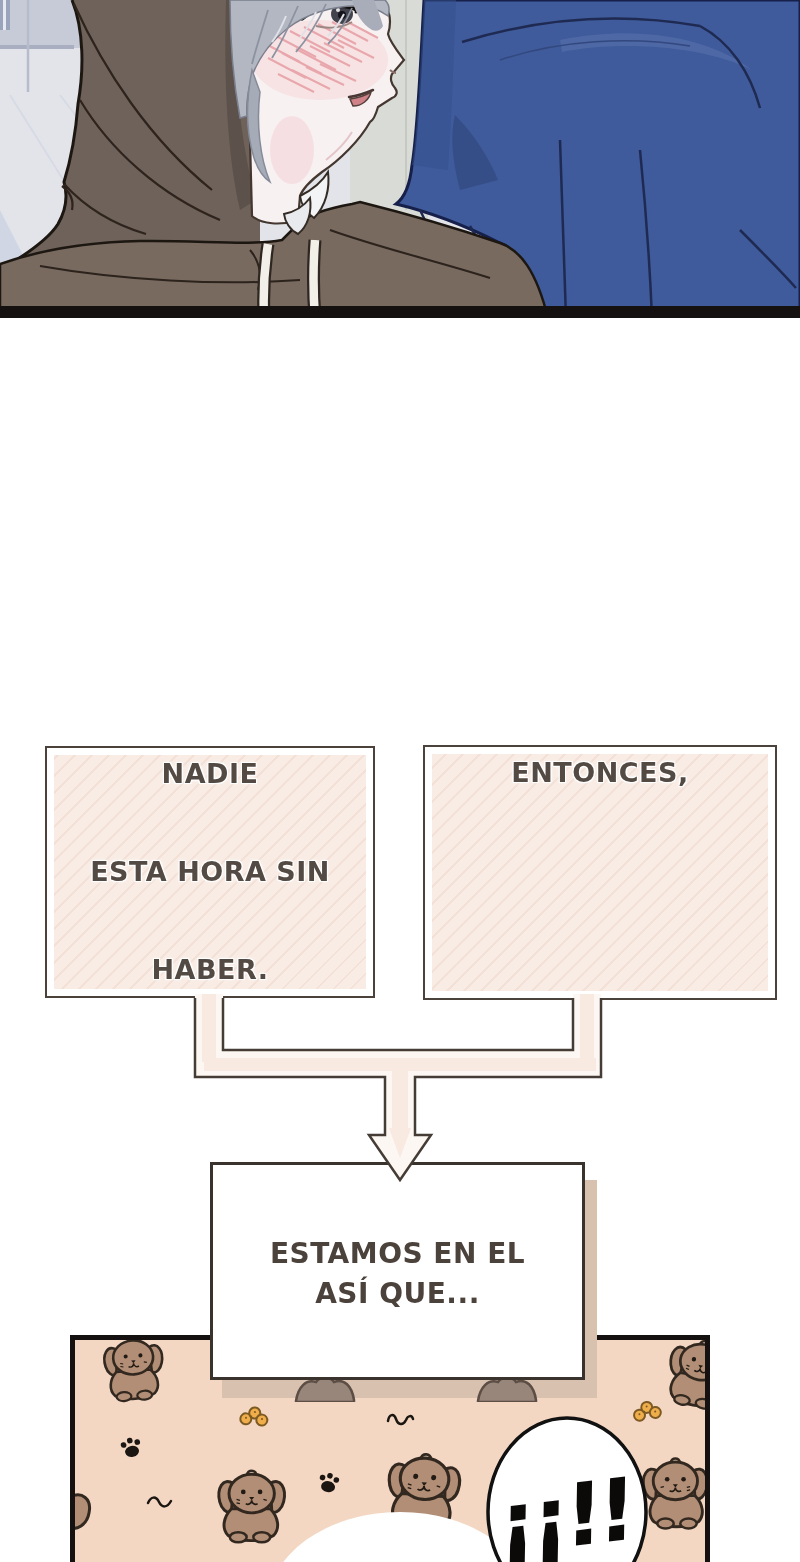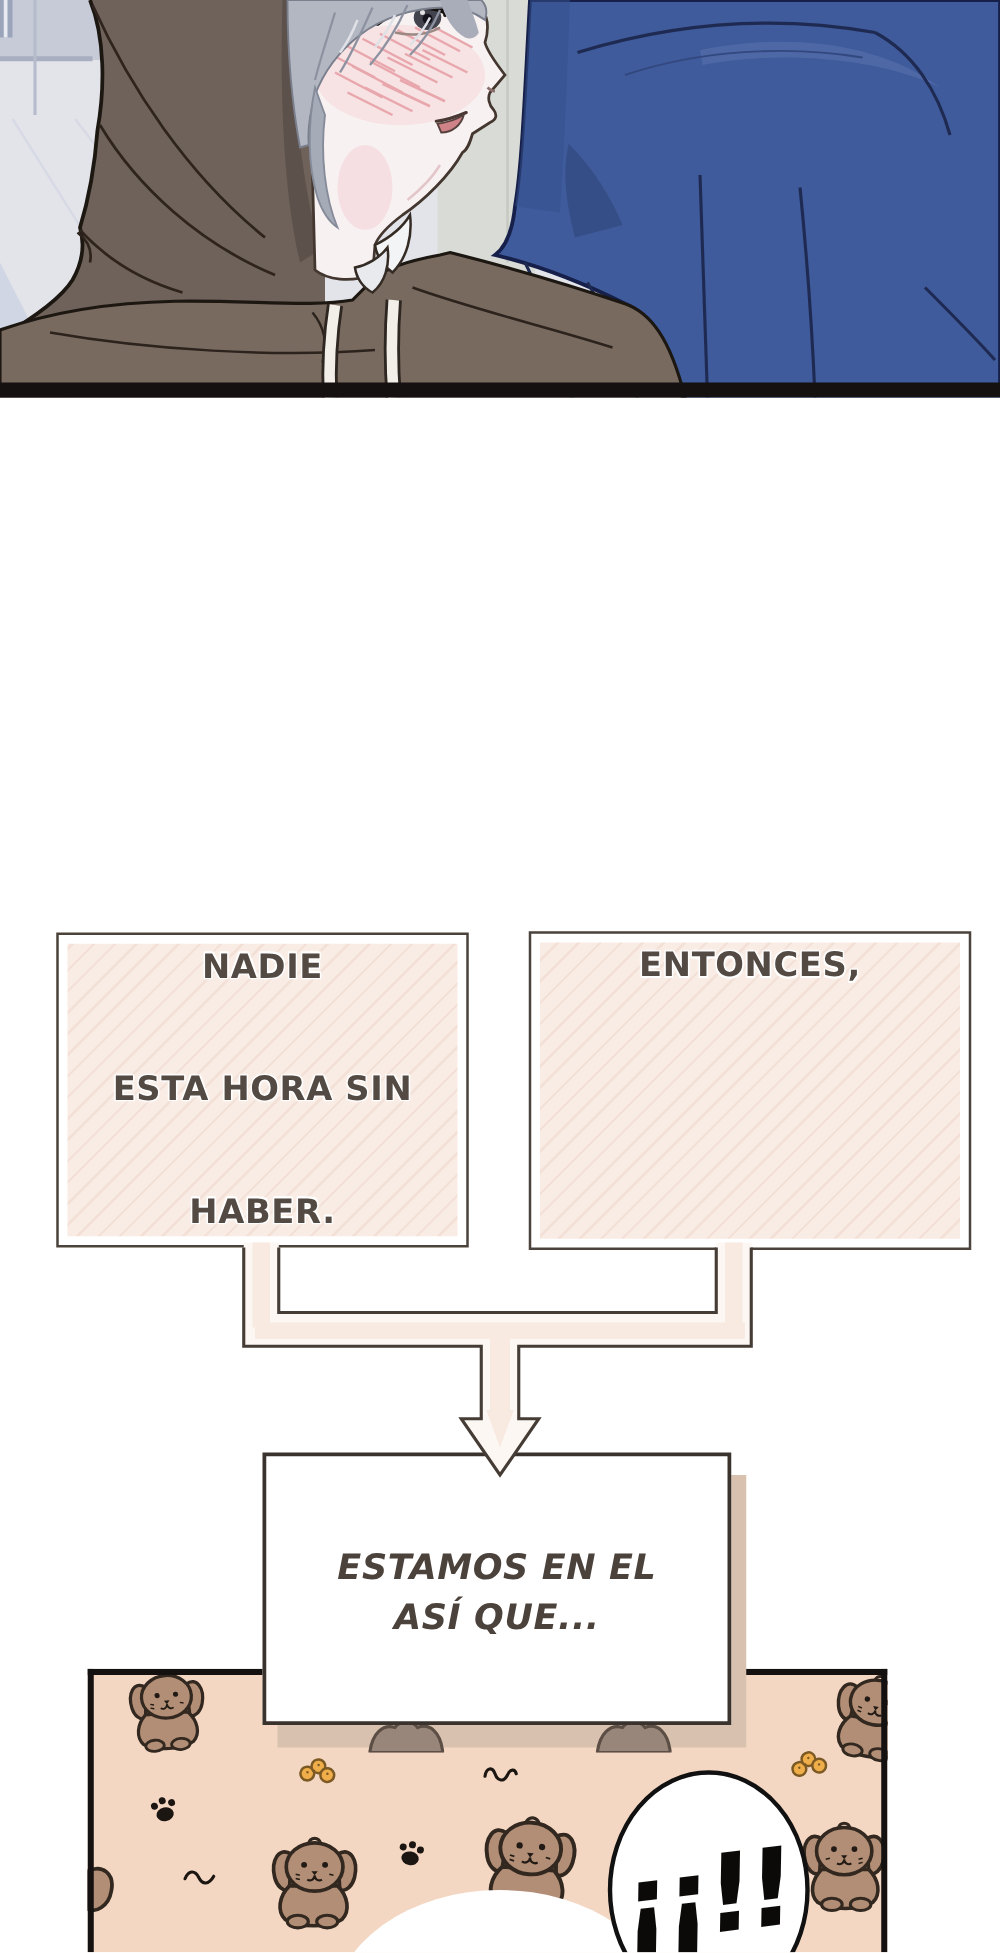--- a/index.html
+++ b/index.html
@@ -15,21 +15,21 @@
         background:repeating-linear-gradient(315deg,var(--c-box_fill_a) 0 10px,var(--c-box_fill_b) 10px 12px);}
   .tbox .line{font-weight:bold;font-size:27px;line-height:38px;letter-spacing:.5px;
         color:var(--c-box_text);
         text-shadow:-1px -1px 0 #fff,1px -1px 0 #fff,-1px 1px 0 #fff,1px 1px 0 #fff,0 0 4px #fff;}
   .box-left{left:45px;top:746px;width:330px;height:252px;}
   .box-right{left:423px;top:745px;width:354px;height:255px;}
 
   .box3-shadow{left:222px;top:1180px;width:375px;height:218px;background:var(--c-box3_shadow);z-index:2;}
   .box3{left:210px;top:1162px;width:375px;height:218px;border:3px solid var(--c-box3_border);
         background:#fff;box-sizing:border-box;z-index:3;display:flex;flex-direction:column;
-        align-items:center;justify-content:center;text-align:center;padding-top:6px;font-style:italic;}
+        align-items:center;justify-content:center;text-align:center;padding-top:6px;}
   .box3 .line{font-weight:bold;font-size:28px;line-height:40px;letter-spacing:.5px;color:var(--c-box3_text);}
 
   .connector{left:0;top:990px;z-index:5;}
   .peek{left:210px;top:1376px;z-index:2;}
   .panel-bottom{left:70px;top:1335px;z-index:1;}
   svg{display:block;}
 </style>
 </head>
 <body>
 

